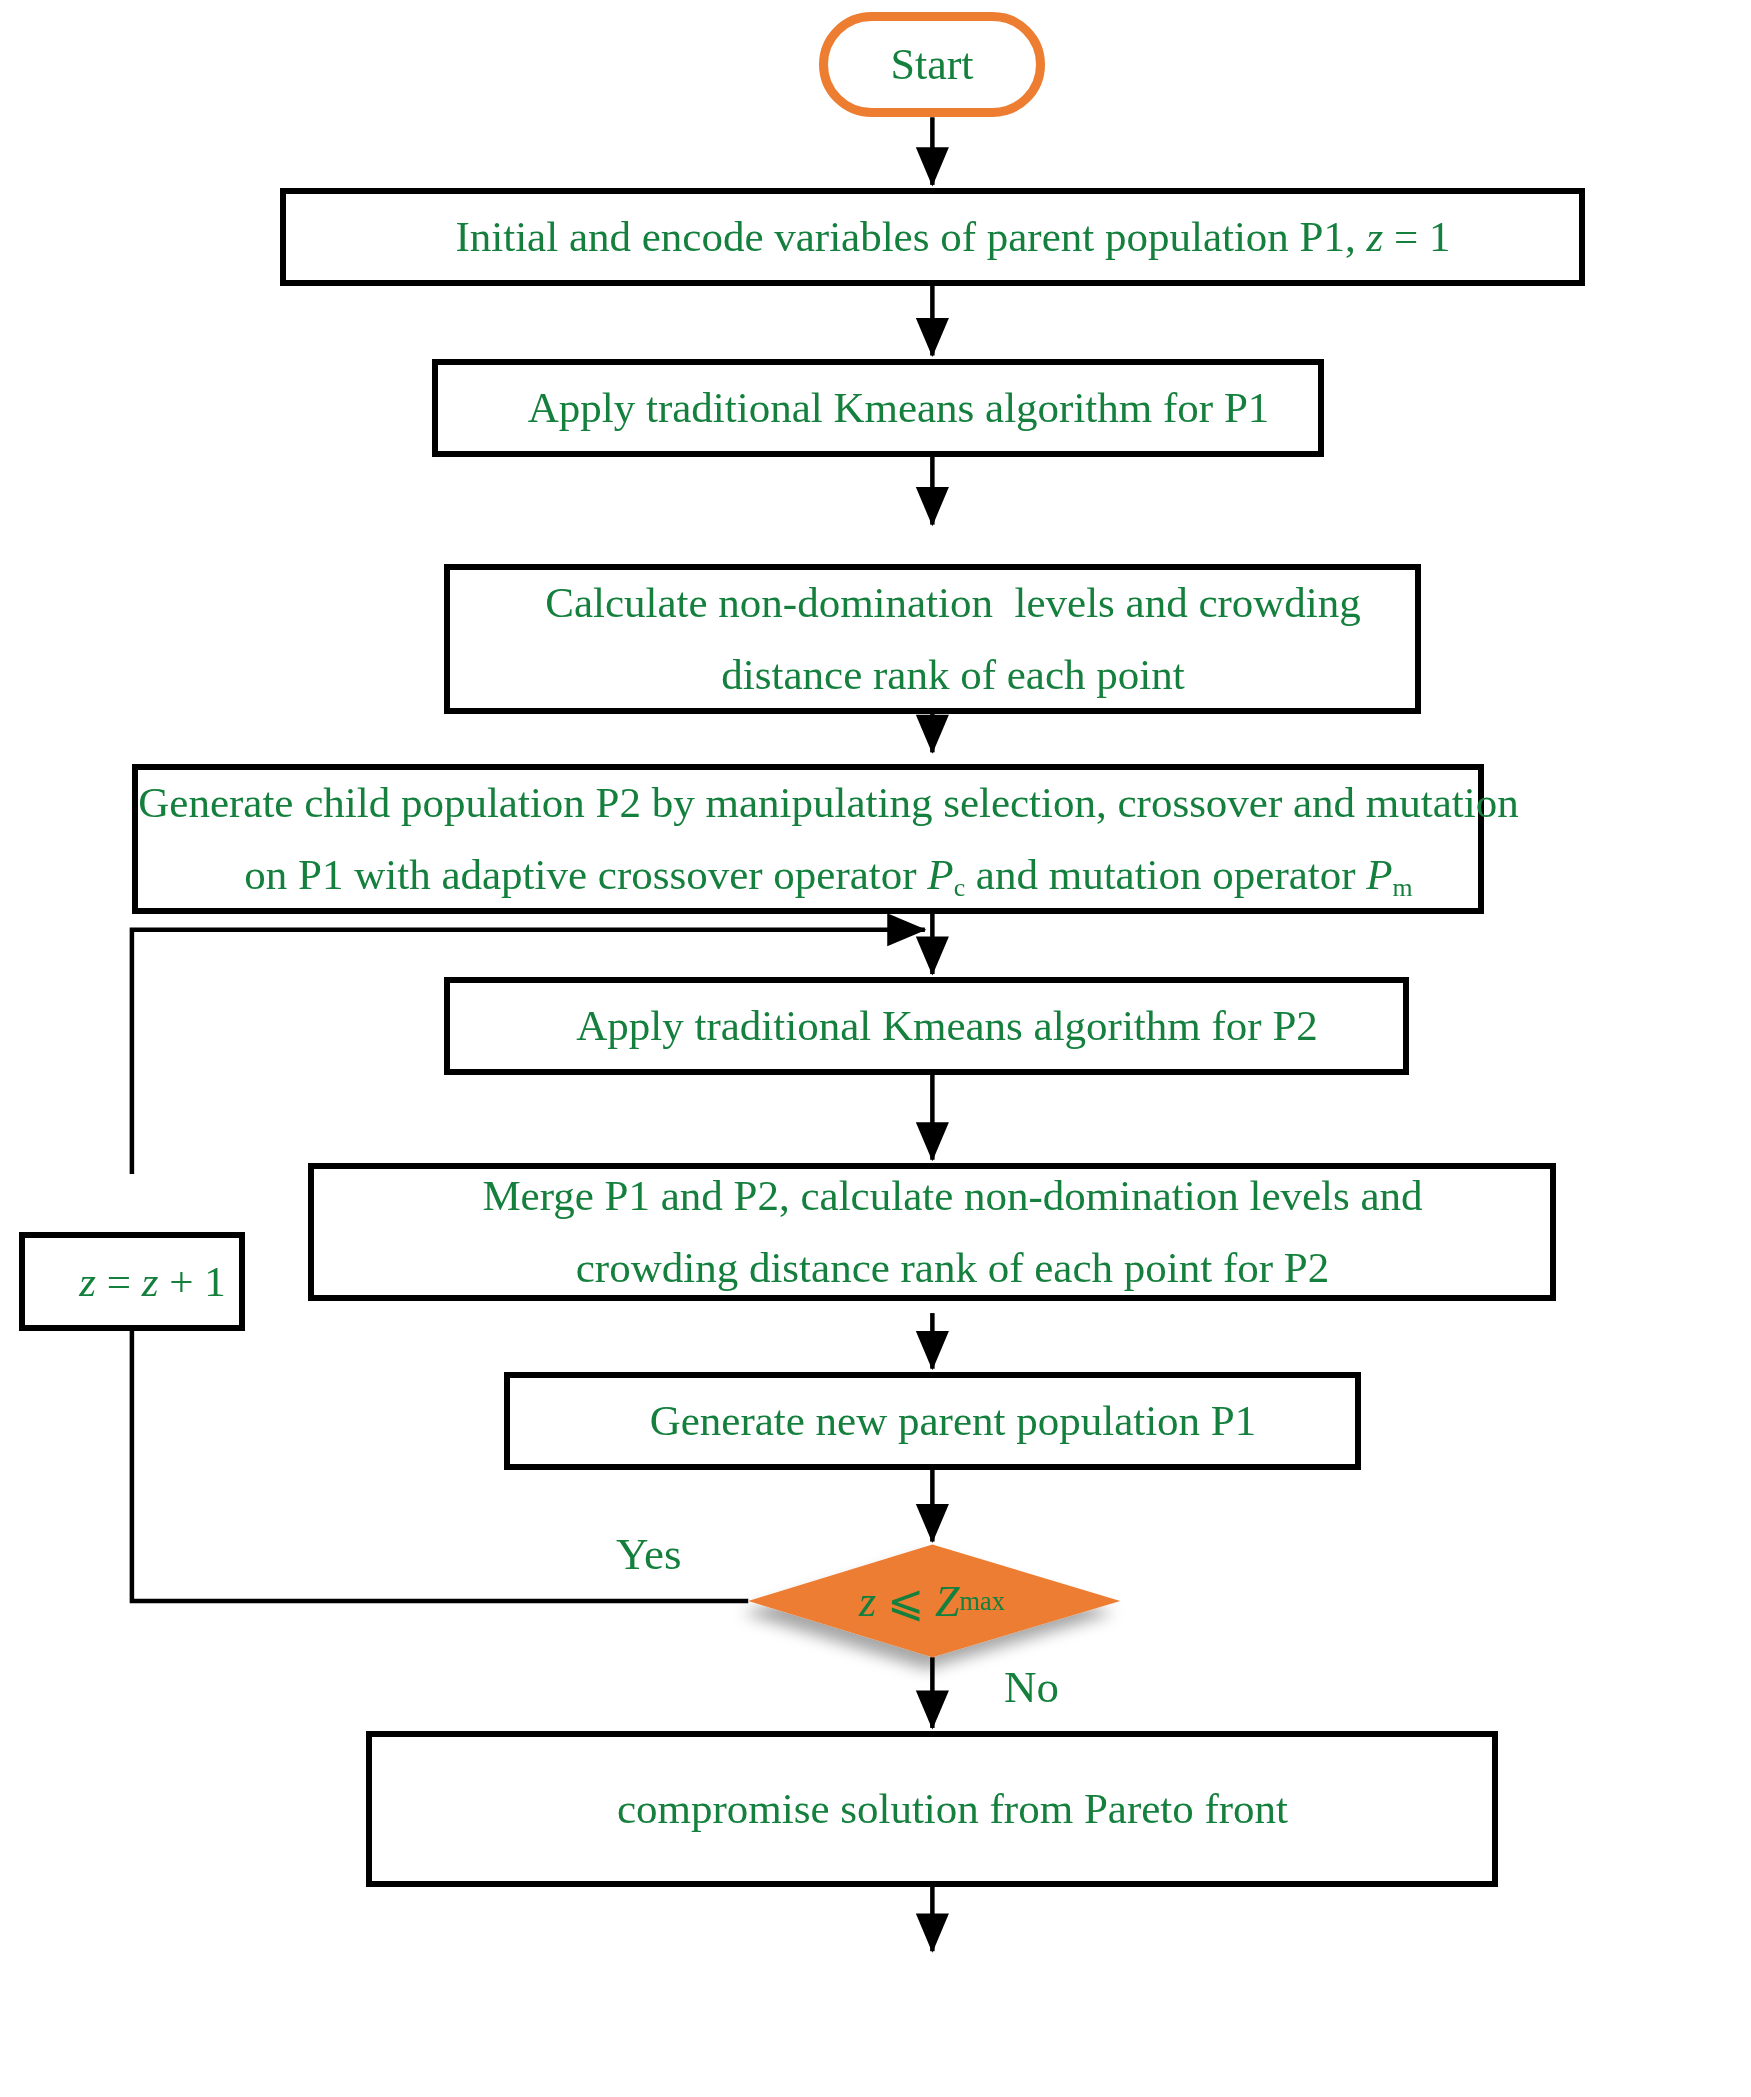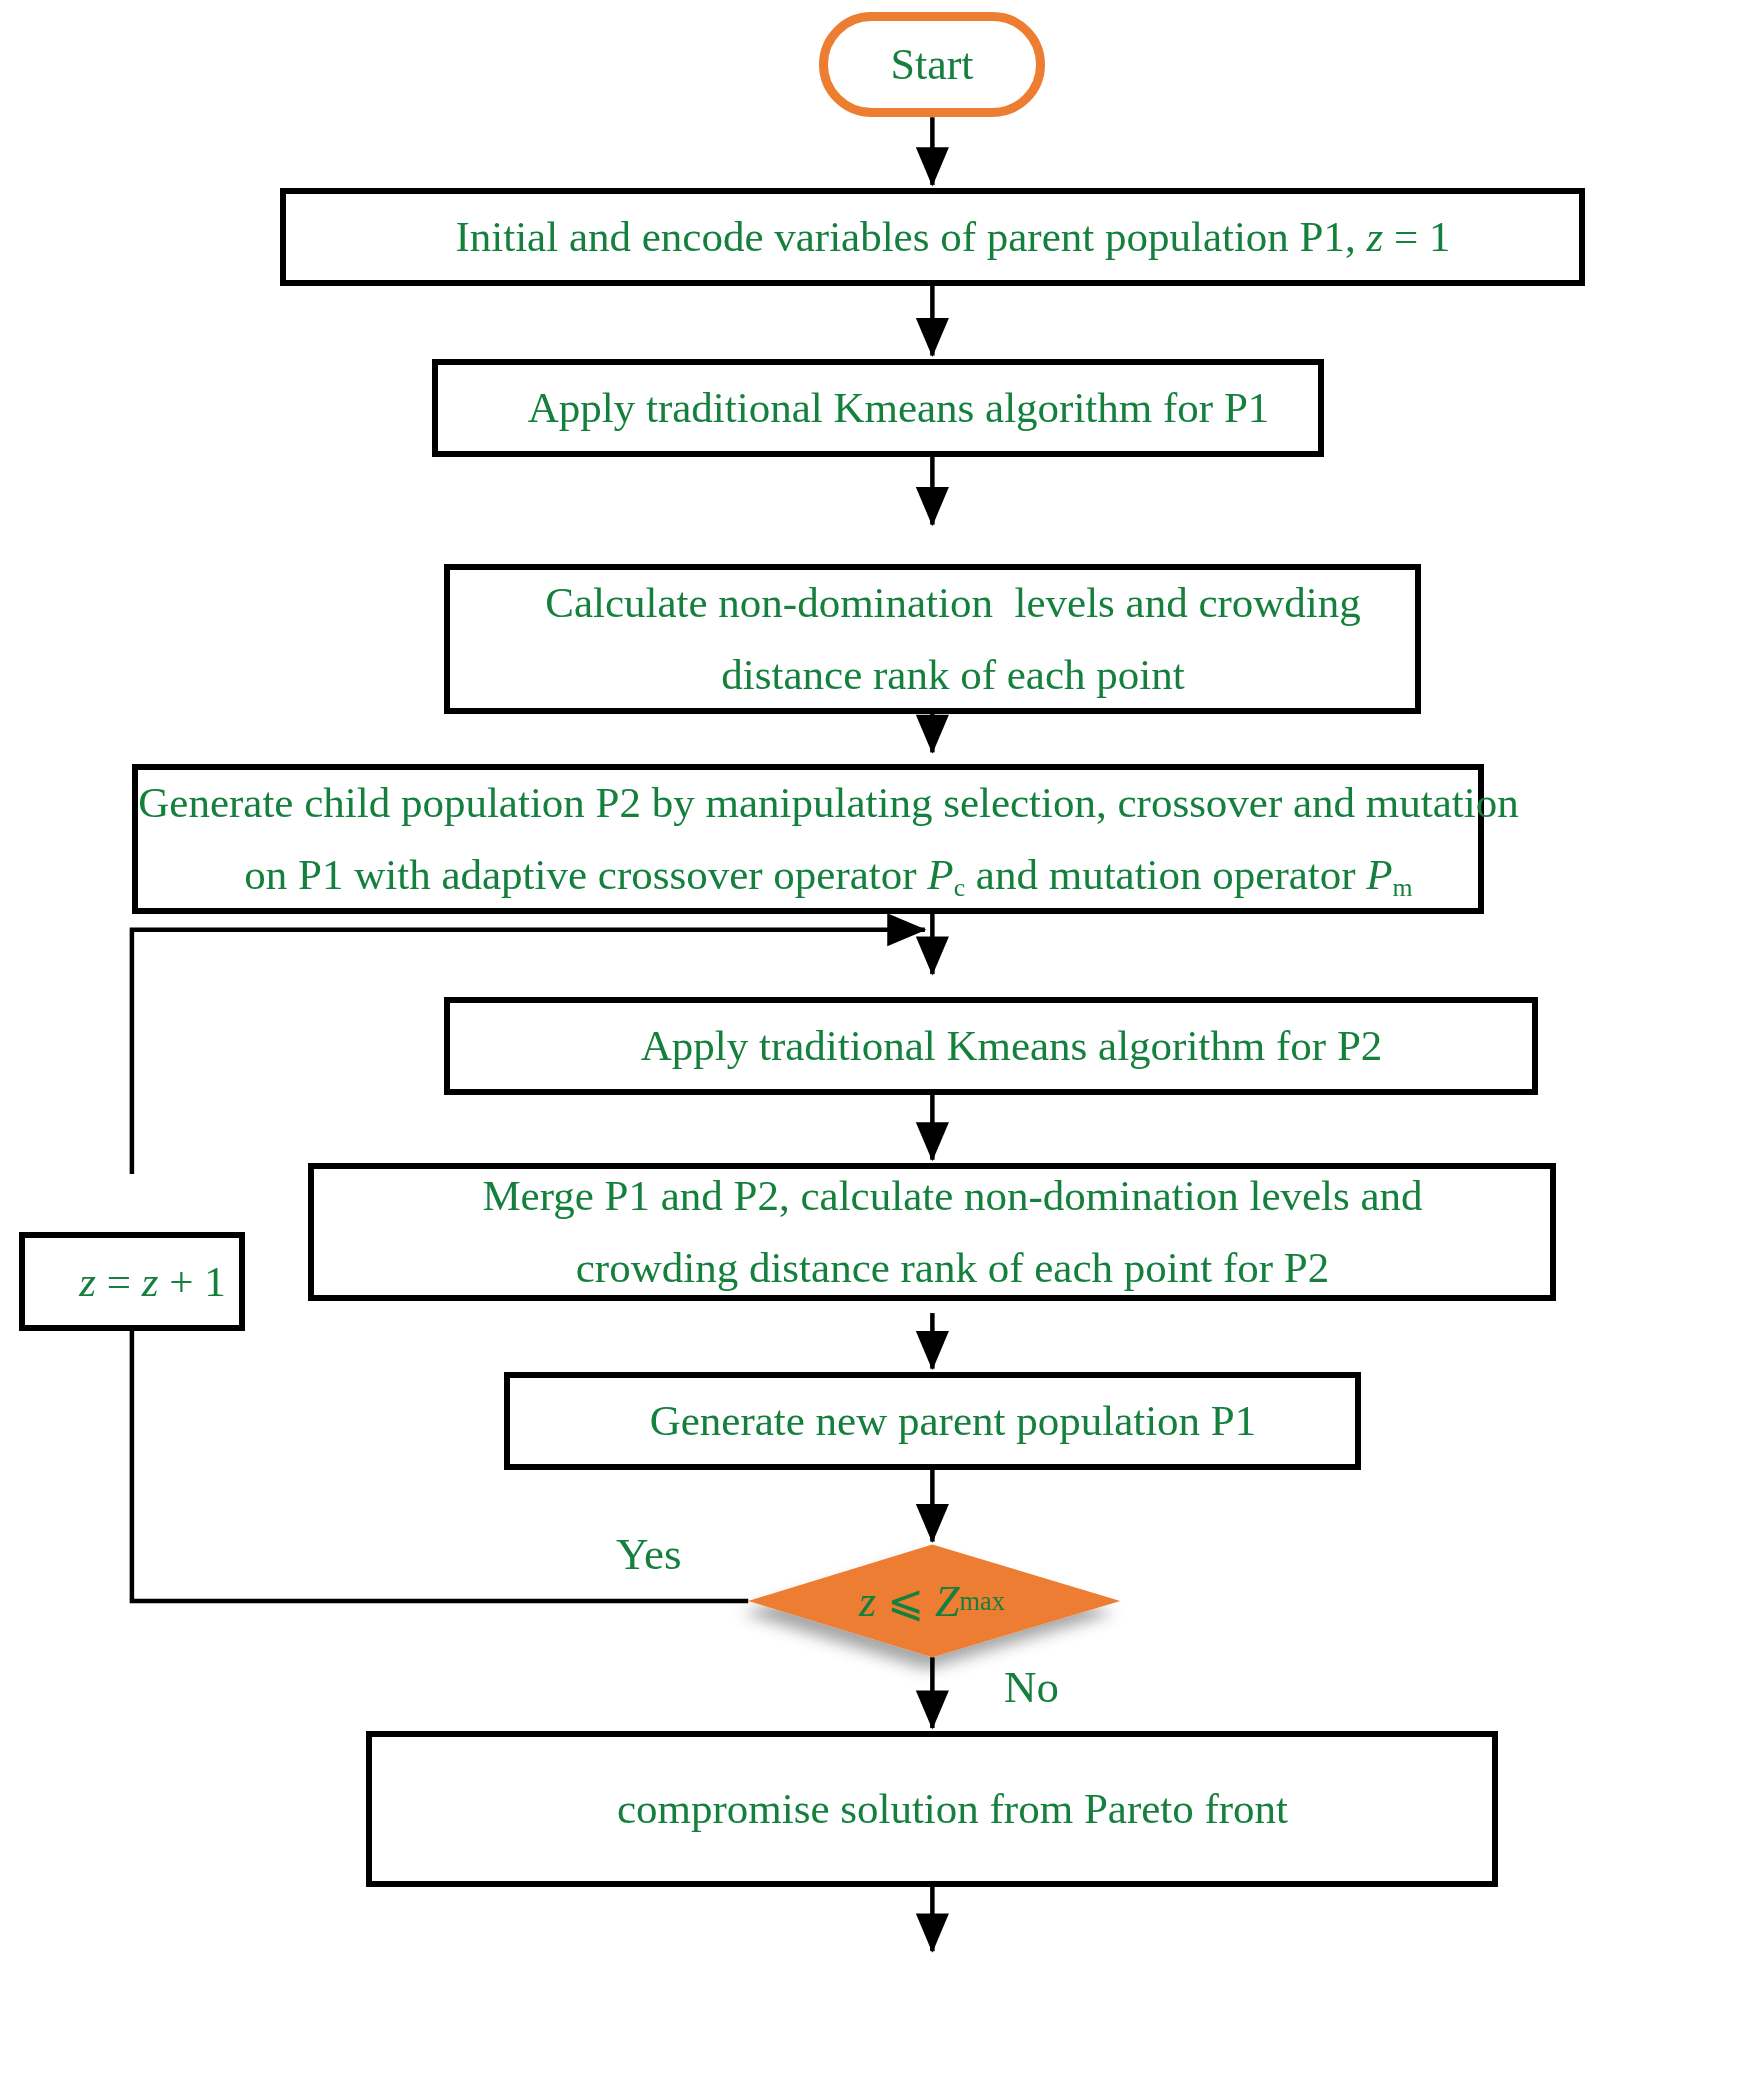--- a/index.html
+++ b/index.html
@@ -89,21 +89,21 @@
   <div class="node box" style="left:444px; top:528px; width:977px; height:150px;margin-top:36px;">
     <span class="line">Calculate non-domination  levels and crowding</span>
     <span class="line">distance rank of each point</span>
   </div>
 
   <div class="node box" style="left:132px; top:756px; width:1352px; height:150px;margin-top:8px;">
     <span class="line">Generate child population P2 by manipulating selection, crossover and mutation</span>
     <span class="line"><span>on P1 with adaptive crossover operator </span><i class="ital">P</i><sub class="smallsub ital">c</sub><span> and mutation operator </span><i class="ital">P</i><sub class="smallsub ital">m</sub></span>
   </div>
 
-  <div class="node box" style="left:444px; top:977px; width:1094px; height:98px;margin-top:20px;">
+  <div class="node box" style="left:444px; top:977px; width:965px; height:98px;">
     <span class="line">Apply traditional Kmeans algorithm for P2</span>
   </div>
 
   <div class="node box" style="left:308px; top:1163px; width:1248px; height:138px;">
     <span class="line">Merge P1 and P2, calculate non-domination levels and</span>
     <span class="line">crowding distance rank of each point for P2</span>
   </div>
 
   <div class="node box" style="left:504px; top:1372px; width:857px; height:98px;">
     <span class="line">Generate new parent population P1</span>

